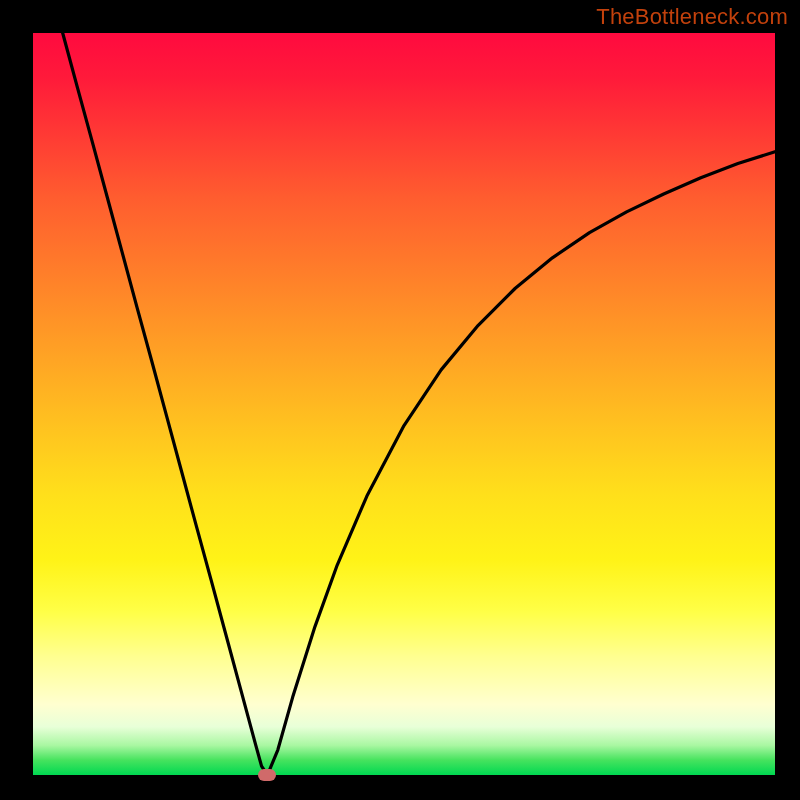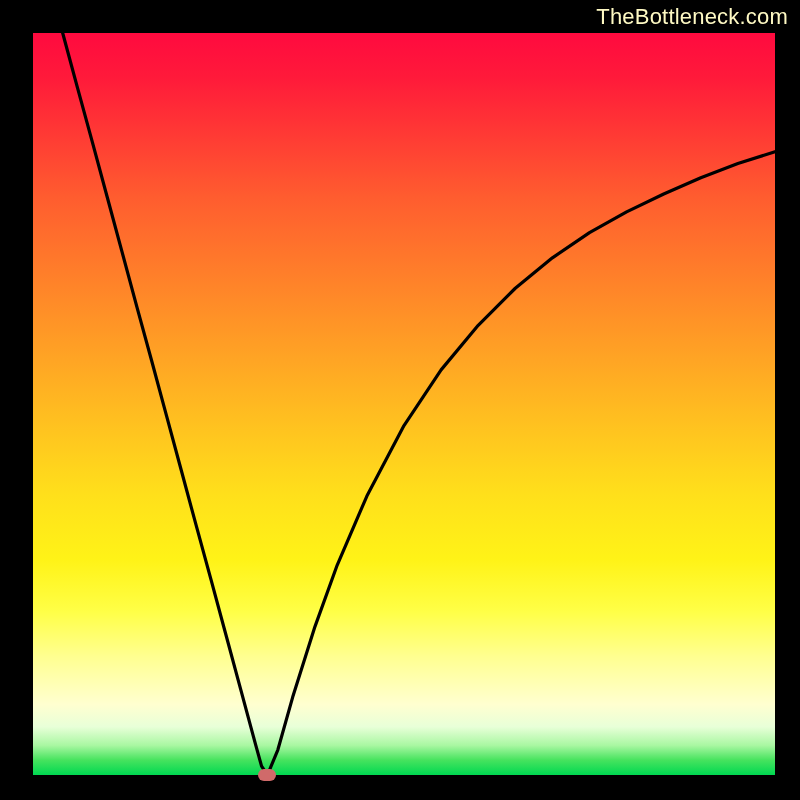--- a/index.html
+++ b/index.html
@@ -41,21 +41,21 @@
       #e8ffd8 93.5%,
       #a9f7a2 96%,
       #46e35e 98%,
       #00d851 100%
     );
   }
   .watermark {
     position: absolute;
     top: 4px;
     right: 12px;
-    color: #fef9c3;
+    color: #c2410c;
     font-size: 22px;
     font-weight: 500;
     letter-spacing: 0.2px;
     user-select: none;
   }
   svg.curve {
     position: absolute;
     left: 0;
     top: 0;
     width: 742px;

